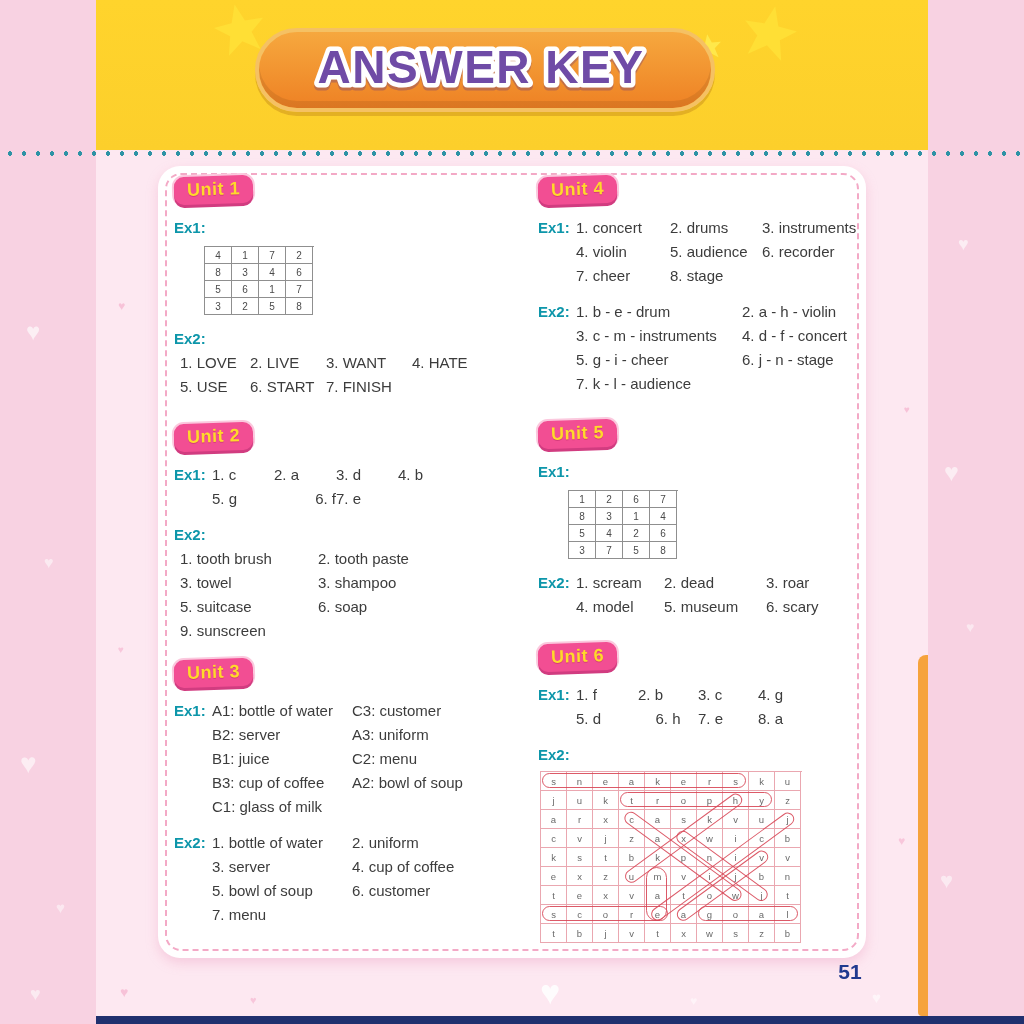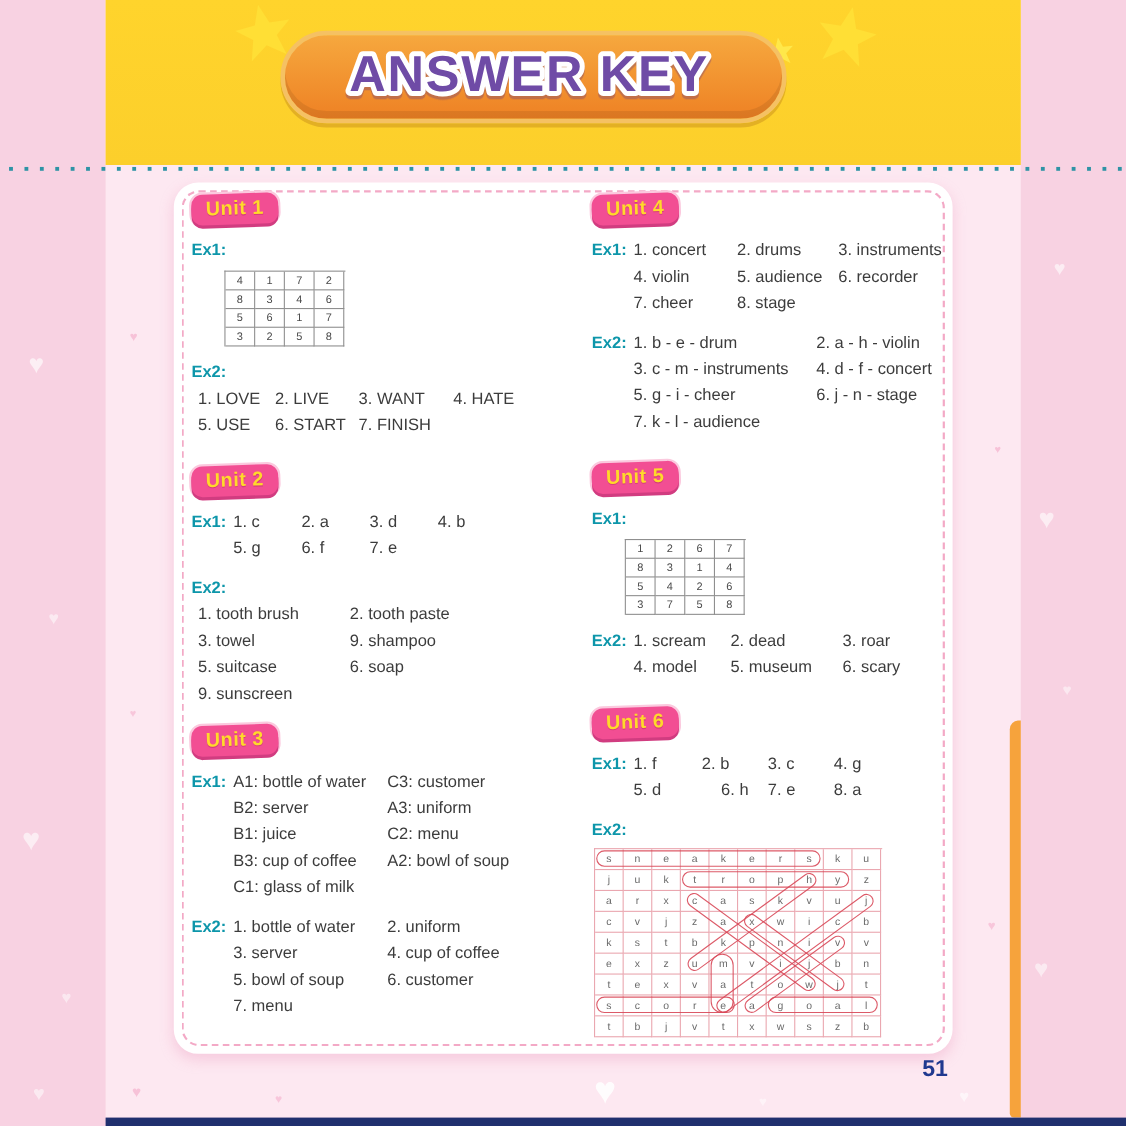--- a/index.html
+++ b/index.html
@@ -176,35 +176,35 @@
           <span class="ex-label">Ex1:</span>
           <div class="rows">
             <div class="ans-row">
               <span class="ans-item" style="width: 62px;">1. c</span>
               <span class="ans-item" style="width: 62px;">2. a</span>
               <span class="ans-item" style="width: 62px;">3. d</span>
               <span class="ans-item">4. b</span>
             </div>
             <div class="ans-row">
               <span class="ans-item" style="width: 62px;">5. g</span>
-              <span class="ans-item" style="width: 62px;">6. f</span>
+              <span class="ans-item" style="width: 62px; text-align: right;">6. f</span>
               <span class="ans-item">7. e</span>
             </div>
           </div>
         </div>
         <div class="section block">
           <span class="ex-label">Ex2:</span>
           <div class="rows indented">
             <div class="ans-row">
               <span class="ans-item" style="width: 138px;">1. tooth brush</span>
               <span class="ans-item">2. tooth paste</span>
             </div>
             <div class="ans-row">
               <span class="ans-item" style="width: 138px;">3. towel</span>
-              <span class="ans-item">9. shampoo</span>
+              <span class="ans-item">3. shampoo</span>
             </div>
             <div class="ans-row">
               <span class="ans-item" style="width: 138px;">5. suitcase</span>
               <span class="ans-item">6. soap</span>
             </div>
             <div class="ans-row">
               <span class="ans-item">9. sunscreen</span>
             </div>
           </div>
         </div>

